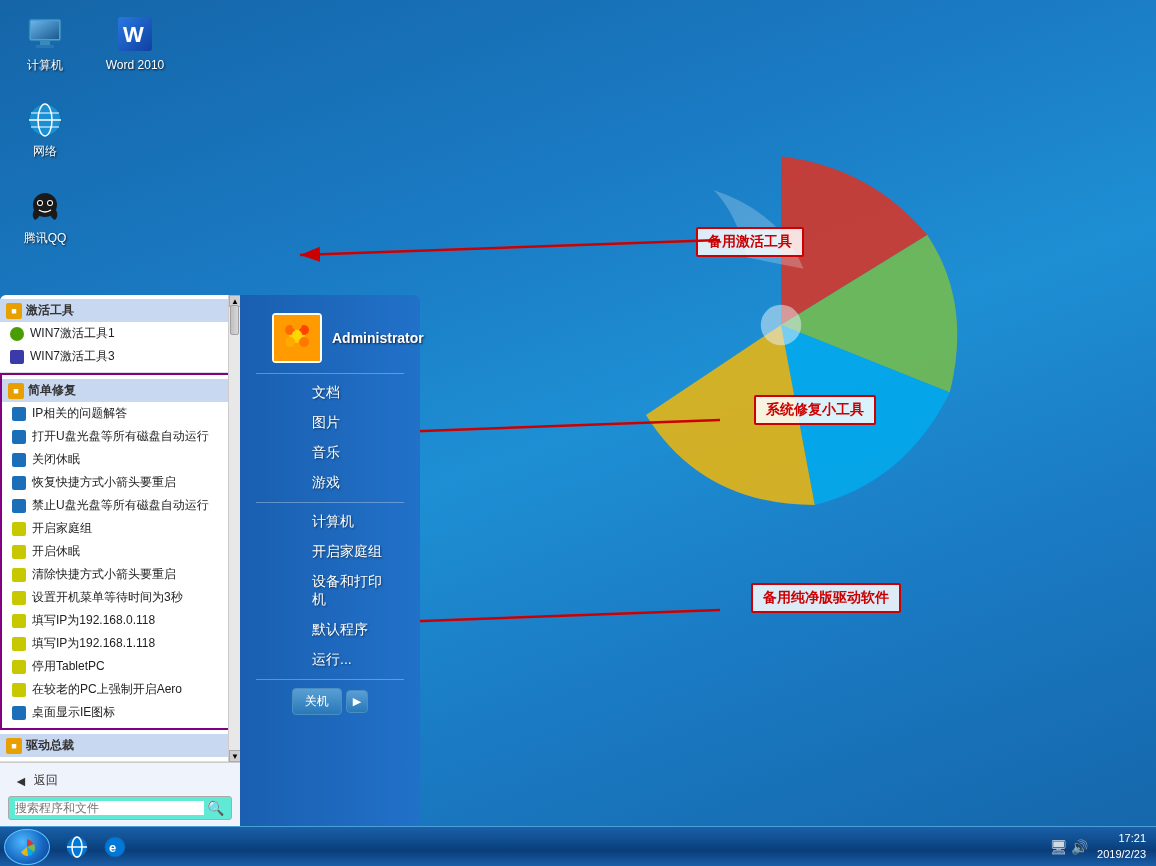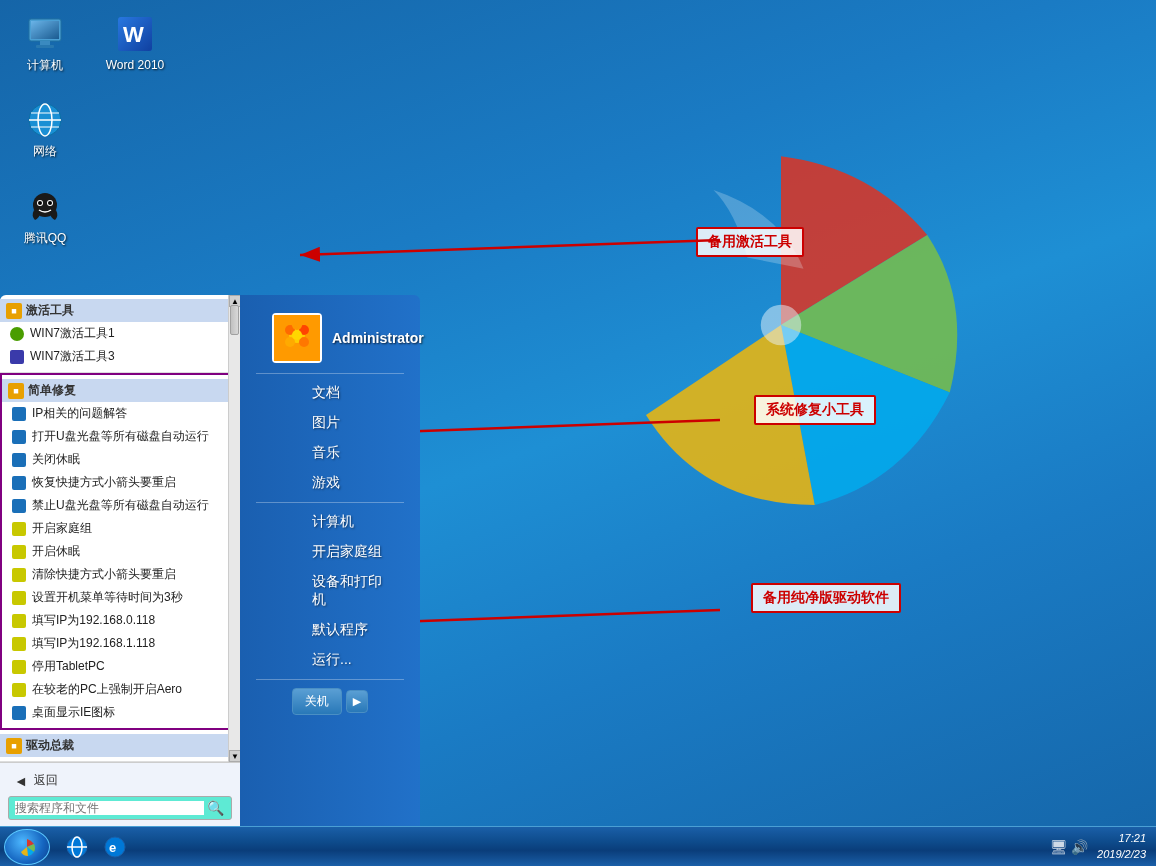--- a/index.html
+++ b/index.html
@@ -113,21 +113,20 @@
       align-items: center;
       gap: 8px;
       padding-right: 10px;
       color: white;
       font-size: 11px;
     }
 
     .taskbar-clock {
       text-align: right;
       line-height: 1.4;
-      font-style: italic;
     }
 
     .taskbar-icons {
       display: flex;
       align-items: center;
       gap: 4px;
     }
 
     
     .start-menu {

